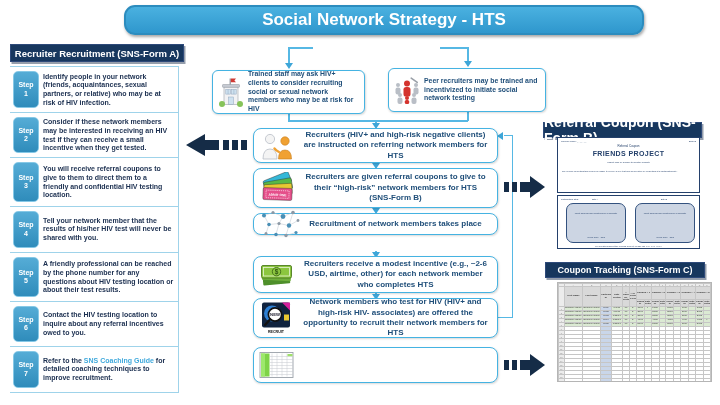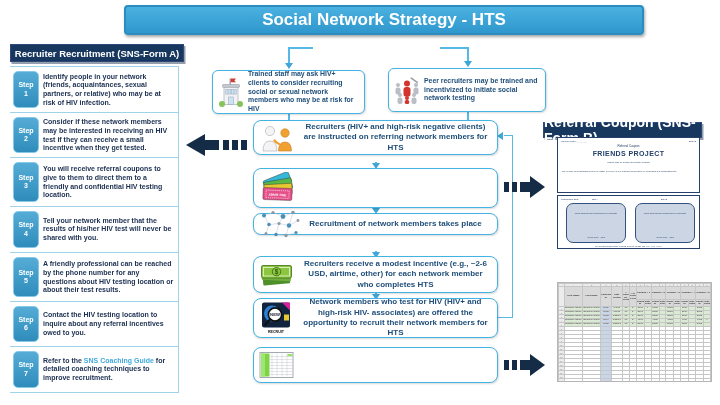--- a/index.html
+++ b/index.html
@@ -1,21 +1,21 @@
 <!DOCTYPE html>
 <html><head>
 <meta charset="utf-8">
 <style>
   html,body{margin:0;padding:0;background:#fff;}
   #stage{position:relative;width:720px;height:405px;background:#fff;overflow:hidden;
          font-family:"Liberation Sans",sans-serif;}
   .abs{position:absolute;}
   
   #title-bar{position:absolute;left:124px;top:5px;width:516px;height:26px;
-    background:linear-gradient(#4ab1e0,#2f97cd);border:2px solid #2c8cbe;border-radius:4px;
+    background:linear-gradient(#4ab1e0,#2f97cd);border:2px solid #2c8cbe;border-radius:11px;
     color:#fff;font-weight:bold;font-size:17px;display:flex;align-items:center;justify-content:center;
     box-shadow:1px 2px 3px rgba(0,0,0,.35);}
   #start-btn{position:absolute;left:312px;top:38px;width:128px;height:25px;background:#2eb335;
     border:1px solid #1d9226;border-radius:6px;color:#fff;font-weight:bold;font-size:10.5px;
     display:flex;align-items:center;justify-content:center;cursor:pointer;box-shadow:0 1px 2px rgba(0,0,0,.3);}
   
   .navy-hdr{position:absolute;background:#17375E;color:#fff;font-weight:bold;
     display:flex;align-items:center;justify-content:center;box-shadow:1.5px 2px 0 rgba(20,40,70,.45);
     border:1px solid #2e4a7a;}
   
@@ -205,21 +205,21 @@
       <g fill="#d4342e">
         <circle cx="13" cy="7.5" r="3"></circle>
           <rect x="9.5" y="11" width="7" height="9.5" rx="2.6"></rect>
         <circle cx="13" cy="22" r="2"></circle>
           <rect x="10.8" y="24" width="4.4" height="4" rx="1.6"></rect>
       </g>
     </svg>
     <div>Peer recruiters may be trained and incentivized to initiate social network testing</div>
   </div>
 
-  <div class="flow-box center-box" style="top:120px;height:35px">
+  <div class="flow-box center-box" style="top:128px;height:35px">
     <svg class="box-icon" width="36" height="30" viewBox="0 0 36 30">
       <circle cx="11" cy="8" r="4.6" fill="#f4f4f4" stroke="#b9bec6" stroke-width="0.8"></circle>
       <path d="M4 28 q0 -10 7 -10 q7 0 7 10 z" fill="#f4f4f4" stroke="#b9bec6" stroke-width="0.8"></path>
       <circle cx="26" cy="10" r="4.2" fill="#f0a132" stroke="#c77e1c" stroke-width="0.6"></circle>
       <path d="M19.5 28 q0 -9 6.5 -9 q6.5 0 6.5 9 z" fill="#f0a132" stroke="#c77e1c" stroke-width="0.6"></path>
       <path d="M20 21 q-3 -1.5 -4.5 -3.5" stroke="#f0a132" stroke-width="2.4" fill="none" stroke-linecap="round"></path>
     </svg>
     <div>Recruiters (HIV+ and high-risk negative clients) are instructed on referring network members for HTS</div>
   </div>
 
@@ -227,20 +227,21 @@
     <svg class="box-icon" width="38" height="32" viewBox="0 0 38 32">
       <g stroke="#2a2a2a" stroke-width="0.4">
         <rect x="5" y="4" width="27" height="11" rx="1.5" fill="#35b8d8" transform="rotate(-22 18 10)"></rect>
         <rect x="5" y="8" width="28" height="11" rx="1.5" fill="#58b847" transform="rotate(-10 19 13)"></rect>
         <rect x="5" y="12" width="28" height="11" rx="1.5" fill="#e8c832" transform="rotate(-3 19 17)"></rect>
         <rect x="4" y="16" width="29" height="12" rx="1.5" fill="#e54f8a" transform="rotate(2 18 22)"></rect>
       </g>
       <rect x="7" y="18.5" width="23" height="7.5" fill="none" stroke="#fff" stroke-width="0.6" stroke-dasharray="1.2 0.9" transform="rotate(2 18 22)"></rect>
       <text x="18.5" y="24" font-size="3.2" font-weight="bold" fill="#fff" text-anchor="middle" transform="rotate(2 18 22)">ADMIT ONE</text>
     </svg>
+    <div>Recruiters are given referral coupons to give to their “high-risk” network members for HTS (SNS-Form B)</div>
   </div>
 
   <div class="flow-box center-box" style="top:213px;height:22px">
     <svg class="box-icon" width="44" height="33" viewBox="0 0 44 33">
       <g stroke="#b9c3cc" stroke-width="0.5">
         <line x1="5" y1="8" x2="14" y2="5"></line>
           <line x1="14" y1="5" x2="24" y2="9"></line>
           <line x1="24" y1="9" x2="34" y2="5"></line>
         <line x1="5" y1="8" x2="10" y2="17"></line>
           <line x1="10" y1="17" x2="20" y2="16"></line>
@@ -343,20 +344,21 @@
       <div class="site-body">Insert address and directions for a clinic/site</div>
       <div class="site-hours">Hours: 8am – 5pm</div>
     </div>
     <div class="site-box" style="left:77px">
       <div class="site-body">Insert address and directions for a clinic/site</div>
       <div class="site-hours">Hours: 8am – 5pm</div>
     </div>
     <div style="position:absolute;bottom:1px;left:0;right:0;text-align:center;font-size:2.2px">For questions about the Friends Project, please call XXX-XXX-XXXX</div>
   </div>
 
+  <div class="navy-hdr" style="left:545px;top:262px;width:158px;height:14px;font-size:9px">Coupon Tracking (SNS-Form C)</div>
   <div id="track-wrap">
     <table id="track-table">
         <colgroup>
           <col style="width:5px">
           <col style="width:16px">
           <col style="width:16px">
           <col style="width:9px">
           <col style="width:10px">
           <col style="width:6px">
           <col style="width:6px">

